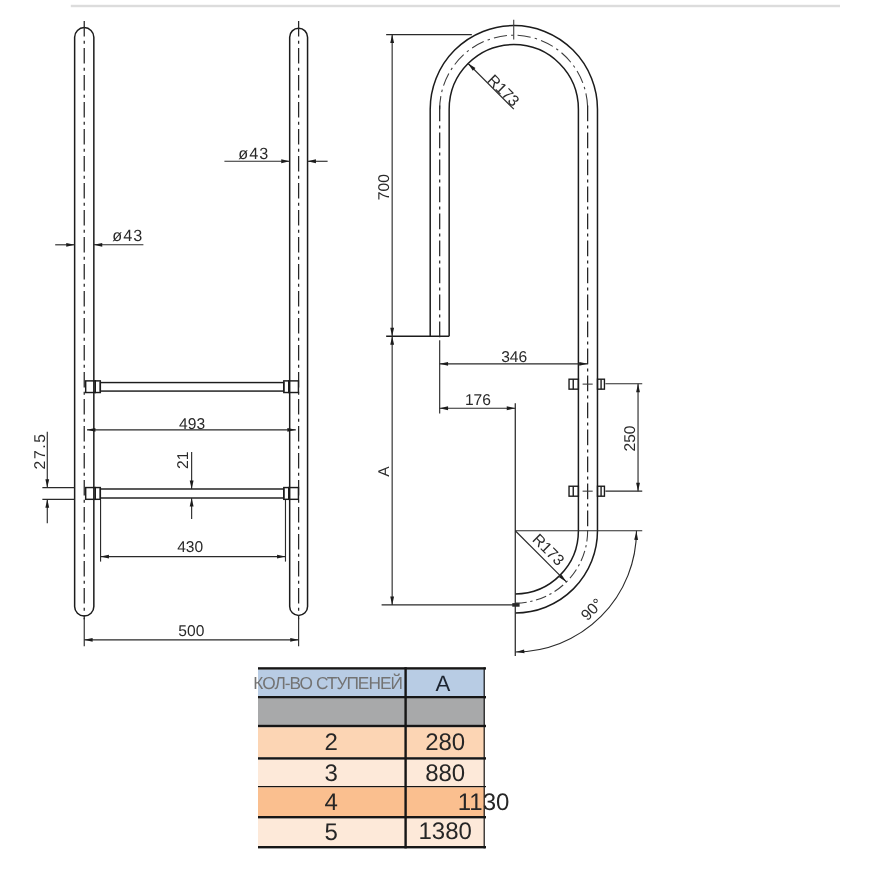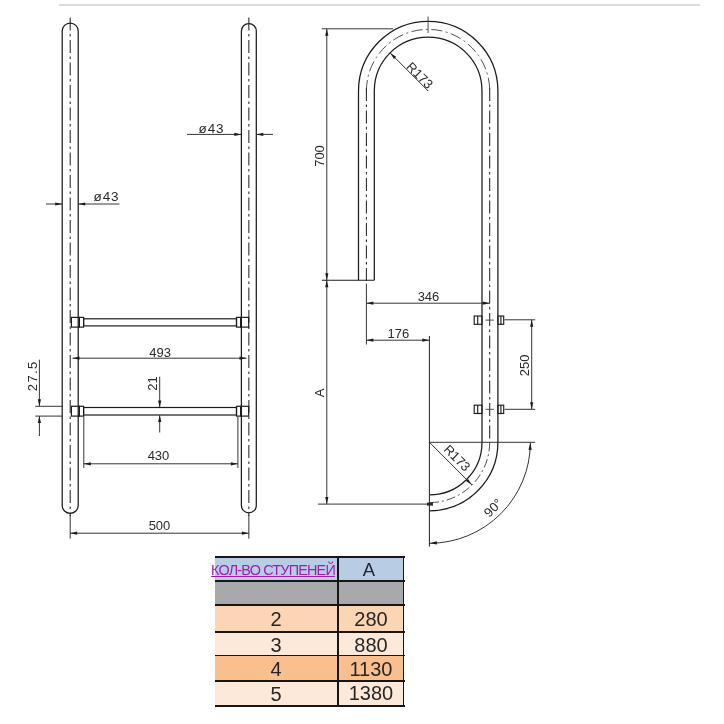--- a/index.html
+++ b/index.html
@@ -249,31 +249,31 @@
 <div class="hline" style="left:214.5px;top:654.5px;width:190px;height:1.7px;"></div>
 
 <div class="hline" style="left:214.5px;top:680.2px;width:190px;height:1.7px;"></div>
 
 <div class="hline" style="left:214.5px;top:705px;width:190px;height:1.7px;"></div>
 
 <div class="vline" style="left:337.3px;top:556.4px;width:1.9px;height:150.3px;"></div>
 
 <div class="vline" style="left:402.7px;top:556.4px;width:1.8px;height:150.3px;"></div>
 
-<div class="cell" style="left:215px;top:558px;width:116px;height:22.5px;font-size:14.4px;color:#a21caf;white-space:nowrap;letter-spacing:-0.8px;padding-top:1px;text-decoration:underline;">КОЛ-ВО СТУПЕНЕЙ</div>
+<div class="cell" style="left:215px;top:558px;width:116px;height:22.5px;font-size:14.4px;color:#737373;white-space:nowrap;letter-spacing:-0.8px;padding-top:1px;">КОЛ-ВО СТУПЕНЕЙ</div>
 
 <div class="cell" style="left:337px;top:558px;width:64px;height:22.5px;font-size:18.5px;color:#1c2430;padding-top:1px;">А</div>
 
 <div class="cell" style="left:215px;top:605.5px;width:122px;height:25.5px;font-size:20px;color:#262626;padding-top:1.5px;">2</div>
 
 <div class="cell" style="left:339px;top:605.5px;width:64px;height:25.5px;font-size:20px;color:#262626;padding-top:1.5px;">280</div>
 
 <div class="cell" style="left:215px;top:632.5px;width:122px;height:22px;font-size:20px;color:#262626;padding-top:1.5px;">3</div>
 
 <div class="cell" style="left:339px;top:632.5px;width:64px;height:22px;font-size:20px;color:#262626;padding-top:1.5px;text-align:right;">880</div>
 
 <div class="cell" style="left:215px;top:656px;width:122px;height:24.5px;font-size:20px;color:#262626;padding-top:1.5px;">4</div>
 
-<div class="cell" style="left:339px;top:656px;width:64px;height:24.5px;font-size:20px;color:#262626;padding-top:1.5px;">1130</div>
+<div class="cell" style="left:339px;top:656px;width:64px;height:24.5px;font-size:20px;color:#262626;padding-top:1.5px;padding-left:32px;">1130</div>
 
 <div class="cell" style="left:215px;top:681.8px;width:122px;height:23.2px;font-size:20px;color:#262626;padding-top:1.5px;">5</div>
 
 <div class="cell" style="left:339px;top:681.8px;width:64px;height:23.2px;font-size:20px;color:#262626;padding-top:0;">1380</div>
 
 </body></html>

